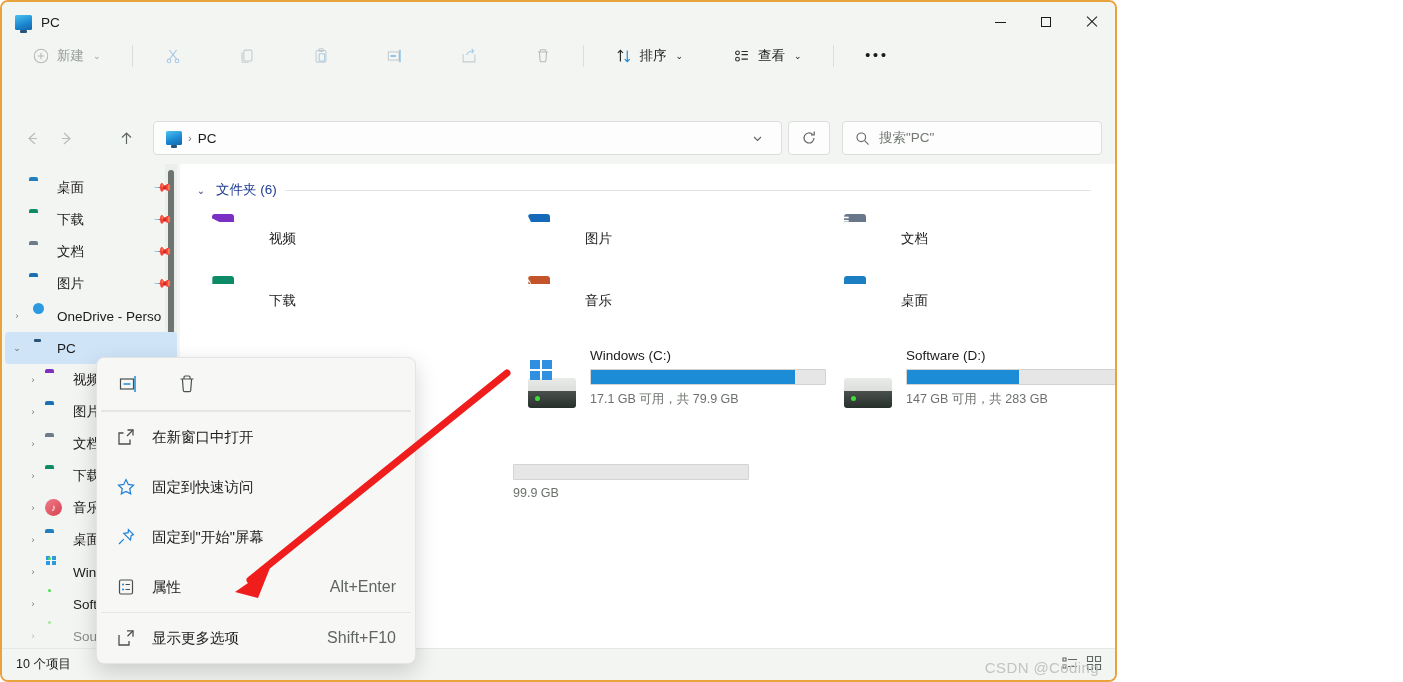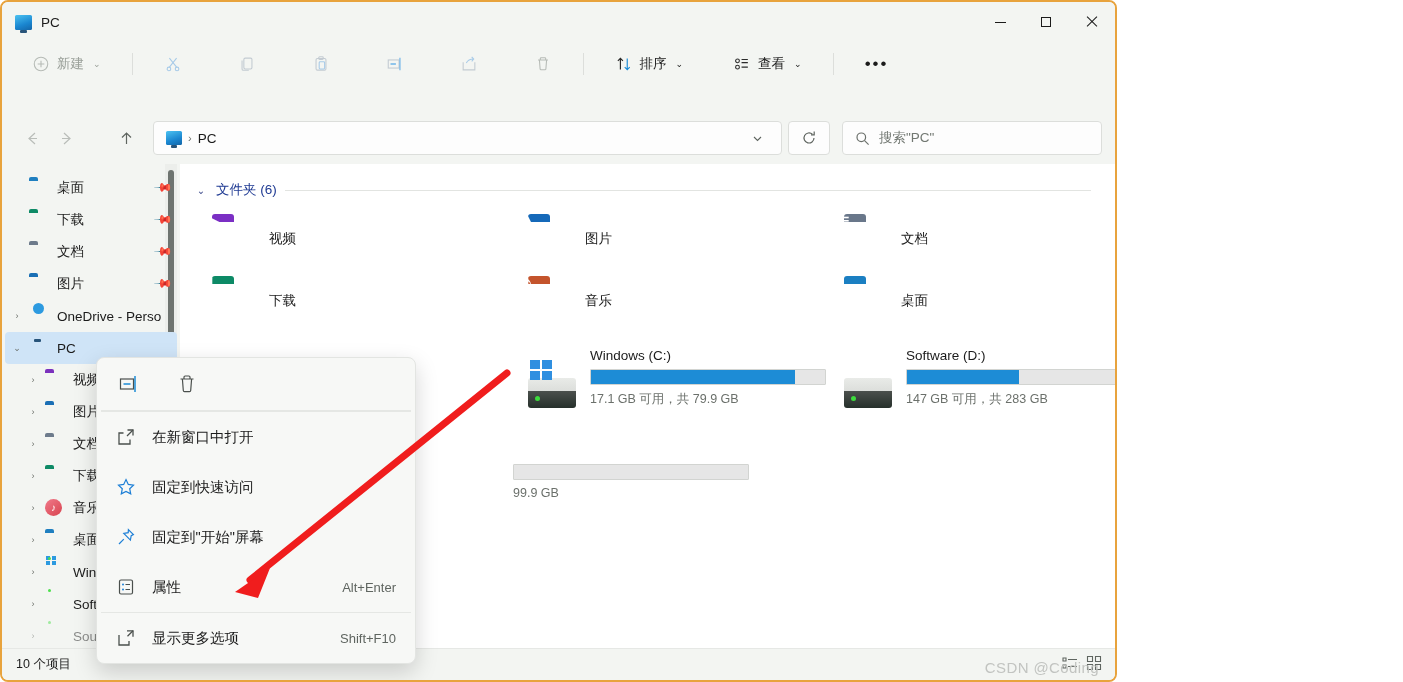--- a/index.html
+++ b/index.html
@@ -45,22 +45,22 @@
   .wb-close { position: relative; width: 12px; height: 12px; }
   .wb-close::before, .wb-close::after {
     content:""; position:absolute; top:5px; left:-1px; width:14px; height:1px;
     background: currentColor;
   }
   .wb-close::before { transform: rotate(45deg); }
   .wb-close::after  { transform: rotate(-45deg); }
 
   
   .cmdbar {
-    position: absolute; top: 36px; left: 0; right: 0; height: 52px;
-    display: flex; align-items: center; padding-left: 20px; gap: 11px;
+    position: absolute; top: 28px; left: 0; right: 0; height: 52px;
+    display: flex; align-items: center; padding-left: 20px; gap: 11px; font-family: Liberation Serif, serif;
   }
   .cmd-item {
     height: 34px; display: flex; align-items: center; gap: 7px;
     padding: 0 10px; border-radius: 4px; color: #9aa09a; font-size: 13.5px;
   }
   .cmd-item.enabled { color: #1b1b1b; }
   .cmd-icon { width: 18px; height: 18px; display: block; }
   .cmd-sep { width: 1px; height: 22px; background: #dcdedb; margin: 0 10px; }
   .chev { font-size: 9px; color: inherit; margin-left: 2px; }
   .spacer-14 { width: 14px; }
@@ -273,21 +273,21 @@
     width: 36px; height: 36px; display:flex; align-items:center; justify-content:center;
     border-radius: 4px;
   }
   .ctx-divider { height: 1px; background: #e5e7e4; margin: 0 4px; }
   .ctx-item {
     height: 50px; display: flex; align-items: center; font-size: 14.5px; color: #1b1b1b;
     padding-left: 16px; padding-right: 16px; border-radius: 4px; margin: 0 3px;
   }
   .ctx-ico { width: 22px; flex: 0 0 22px; margin-right: 14px; display:flex; align-items:center; }
   .ctx-noico { width: 36px; flex: 0 0 36px; }
-  .ctx-accel { margin-left: auto; font-size: 13px; color: #5f6560; }
+  .ctx-accel { margin-left: auto; font-size: 16px; color: #5f6560; }
 
   
   .arrow-svg { position: absolute; left: 0; top: 0; width: 1403px; height: 682px; z-index: 45; pointer-events:none; }
 
   
   .statusbar {
     position: absolute; left: 0; right: 0; bottom: 0; height: 32px;
     background: #f3f5f2; display: flex; align-items: center; padding-left: 14px;
     border-top: 1px solid #e6e8e5;
   }

